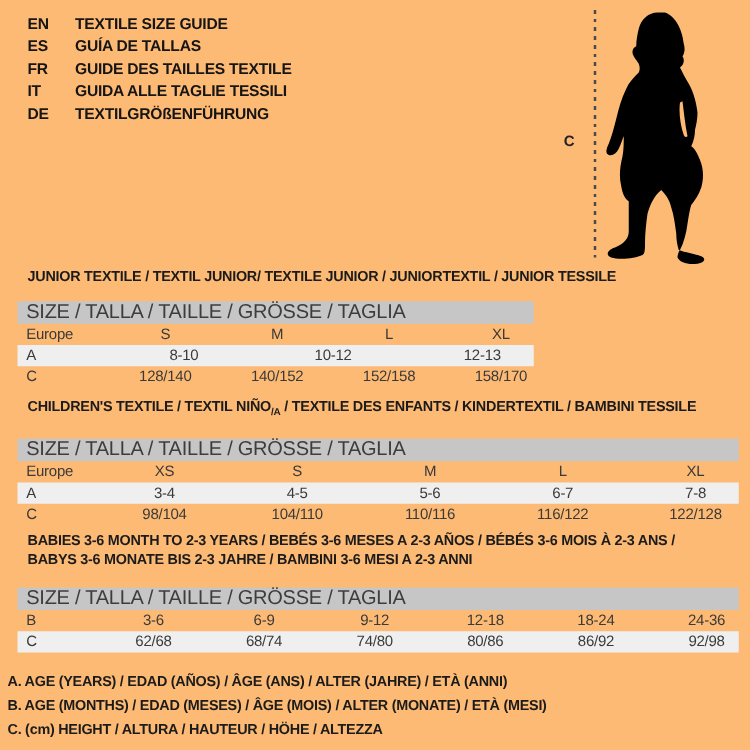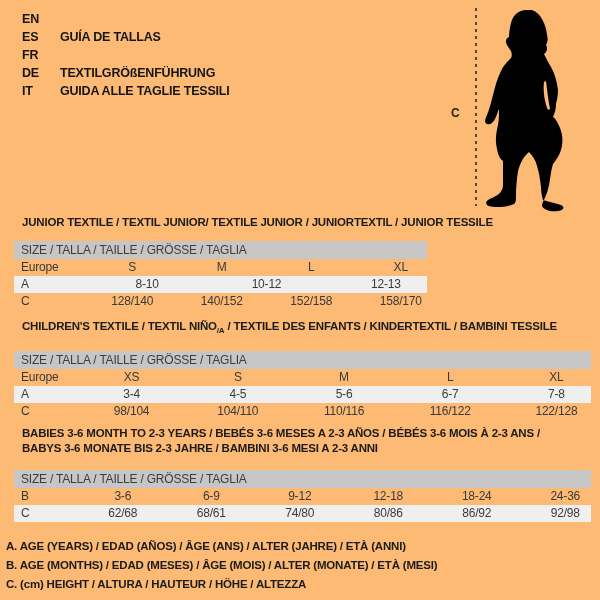--- a/index.html
+++ b/index.html
@@ -22,56 +22,58 @@
   .tbl-title{margin-left:8px;height:14px;line-height:14px;margin-bottom:12px;
     font-weight:bold;font-size:11.5px;letter-spacing:-0.2px;color:#1b1b1b;white-space:nowrap;}
   .tbl-title .sub{font-size:8px;vertical-align:sub;}
   .gap18{margin-bottom:18px;}
   .tbl-title2{margin-left:8px;margin-bottom:14px;font-weight:bold;font-size:11.5px;
     letter-spacing:-0.2px;color:#1b1b1b;line-height:15px;white-space:nowrap;}
   .tbl{display:block;}
   .w-junior{width:413px;}
   .w-full{width:577px;}
   .size-bar{height:18px;line-height:18px;background:#c6c6c6;padding-left:7px;
-    font-size:12px;color:#3d3d3d;letter-spacing:-0.2px;box-sizing:border-box;}
+    font-size:16px;color:#3d3d3d;letter-spacing:-0.2px;box-sizing:border-box;}
   .trow{display:flex;height:17px;line-height:17px;font-size:12px;color:#3a3a3a;
     letter-spacing:-0.2px;gap:37px;}
   .trow.alt{background:#efefef;}
   .cell{flex:1;text-align:center;overflow:hidden;}
   .cell.c0{flex:0 0 auto;text-align:left;padding-left:7px;box-sizing:border-box;}
   .w-junior .cell.c0{width:55px;}
   .w-full .cell.c0{width:46px;}
   
   .footnotes{position:absolute;left:6px;top:537px;}
   .footnote{height:19px;line-height:19px;font-weight:bold;font-size:11.5px;
     letter-spacing:-0.2px;color:#1b1b1b;white-space:nowrap;}
 </style>
 </head>
 <body>
 
 <div id="canvas">
 
   <div class="lang-list">
     <div class="lang-row">
       <span class="lang-code">EN</span>
+      <span>TEXTILE SIZE GUIDE</span>
     </div>
     <div class="lang-row">
       <span class="lang-code">ES</span>
       <span>GUÍA DE TALLAS</span>
     </div>
     <div class="lang-row">
       <span class="lang-code">FR</span>
+      <span>GUIDE DES TAILLES TEXTILE</span>
+    </div>
+    <div class="lang-row">
+      <span class="lang-code">IT</span>
+      <span>GUIDA ALLE TAGLIE TESSILI</span>
     </div>
     <div class="lang-row">
       <span class="lang-code">DE</span>
       <span>TEXTILGRÖßENFÜHRUNG</span>
-    </div>
-    <div class="lang-row">
-      <span class="lang-code">IT</span>
-      <span>GUIDA ALLE TAGLIE TESSILI</span>
     </div>
   </div>
 
   <div class="measure-line"></div>
   <div class="figure-label">C</div>
   <svg class="baby-svg" width="102" height="208" viewBox="0 0 102 208">
     <path fill="#000000" fill-rule="evenodd" d="
       M48,4 C41,4 35,9 33,17 C32,21 31,26 31,31
       C28,32 27,36 29,39 C30,41 32,43 33,45 C34,48 34,50 33,52
       C29,56 25,60 23,65 C19,73 17,81 15,89 C13,97 11,104 9,109
@@ -161,21 +163,21 @@
         <div class="cell">3-6</div>
         <div class="cell">6-9</div>
         <div class="cell">9-12</div>
         <div class="cell">12-18</div>
         <div class="cell">18-24</div>
         <div class="cell">24-36</div>
       </div>
       <div class="trow alt">
         <div class="cell c0">C</div>
         <div class="cell">62/68</div>
-        <div class="cell">68/61</div>
+        <div class="cell">68/74</div>
         <div class="cell">74/80</div>
         <div class="cell">80/86</div>
         <div class="cell">86/92</div>
         <div class="cell">92/98</div>
       </div>
     </div>
   </div>
 
   <div class="footnotes">
     <div class="footnote">A. AGE (YEARS) / EDAD (AÑOS) / ÂGE (ANS) / ALTER (JAHRE) / ETÀ (ANNI)</div>

